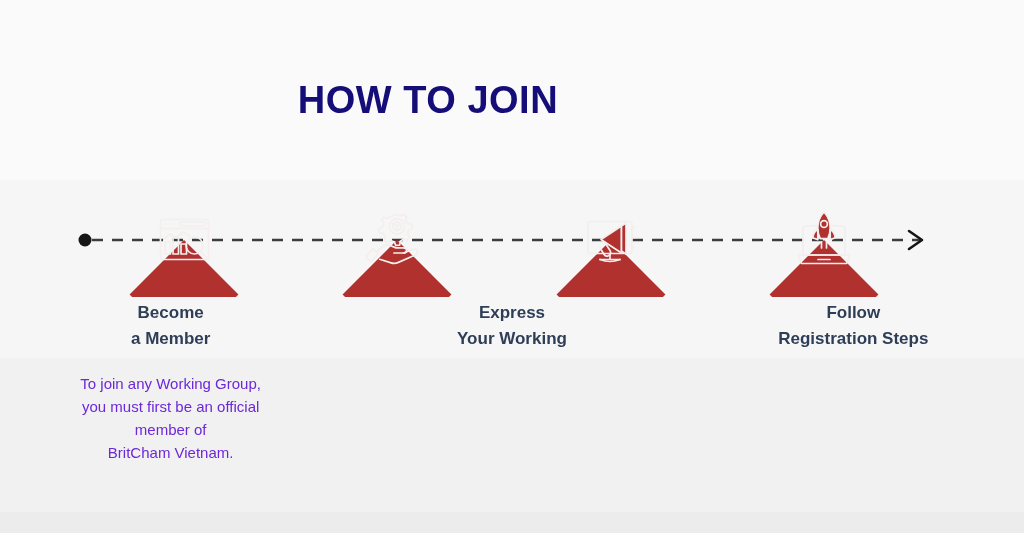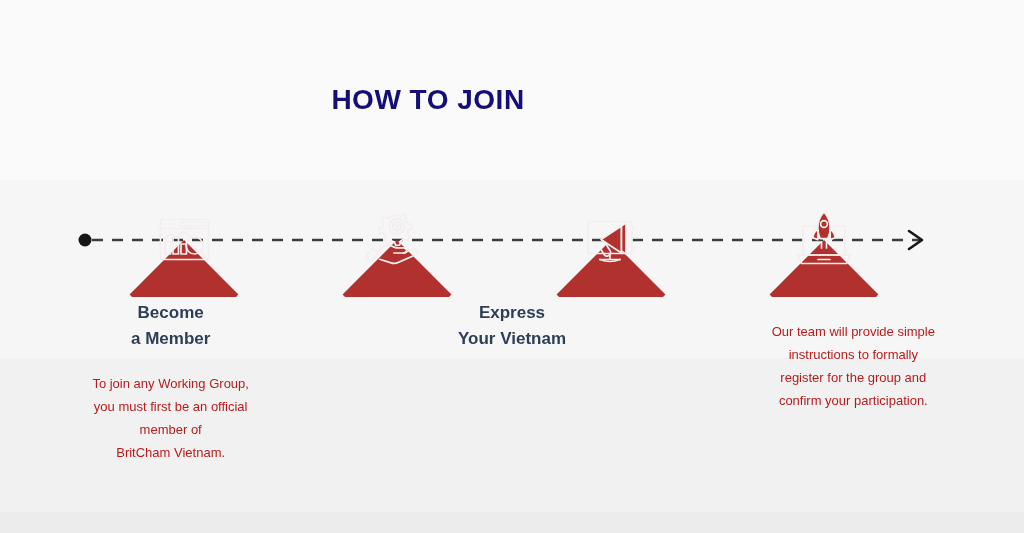--- a/index.html
+++ b/index.html
@@ -34,21 +34,21 @@
   .band-lower { top: 358px; height: 154px; background: #f1f1f1; }
   .band-foot  { top: 512px; height: 21px;  background: #ececec; }
 
   
   #title {
     position: absolute;
     top: 76px;
     left: 0;
     width: 856px;
     text-align: center;
-    font-size: 28px;
+    font-size: 38px;
     font-weight: 700;
     letter-spacing: 0.5px;
     color: #150e78;
     line-height: 48px;
     white-space: nowrap;
   }
 
   
   #timeline {
     position: absolute;
@@ -74,22 +74,22 @@
   }
   .step-heading {
     color: #2e3e57;
     font-size: 17px;
     font-weight: 700;
     line-height: 26px;
     white-space: pre-line;
   }
   .step-body {
     margin-top: 20px;
-    color: #b91c1c;
-    font-size: 13px;
+    color: #6d28d9;
+    font-size: 15px;
     font-weight: 400;
     line-height: 23px;
     white-space: pre-line;
   }
 </style>
 </head>
 <body>
 
 <div id="stage">
 
@@ -197,25 +197,23 @@
       <div class="step-heading">Become
 a Member</div>
       <div class="step-body">To join any Working Group,
 you must first be an official
 member of
 BritCham Vietnam.</div>
     </div>
 
     <div class="step">
       <div class="step-heading">Express
-Your Vietnam</div>
+Your Working</div>
     </div>
 
     <div class="step">
-      <div class="step-body">Our team will provide simple
-instructions to formally
-register for the group and
-confirm your participation.</div>
+      <div class="step-heading">Follow
+Registration Steps</div>
     </div>
 
 
   </div>
 </div>
 
 </body></html>

